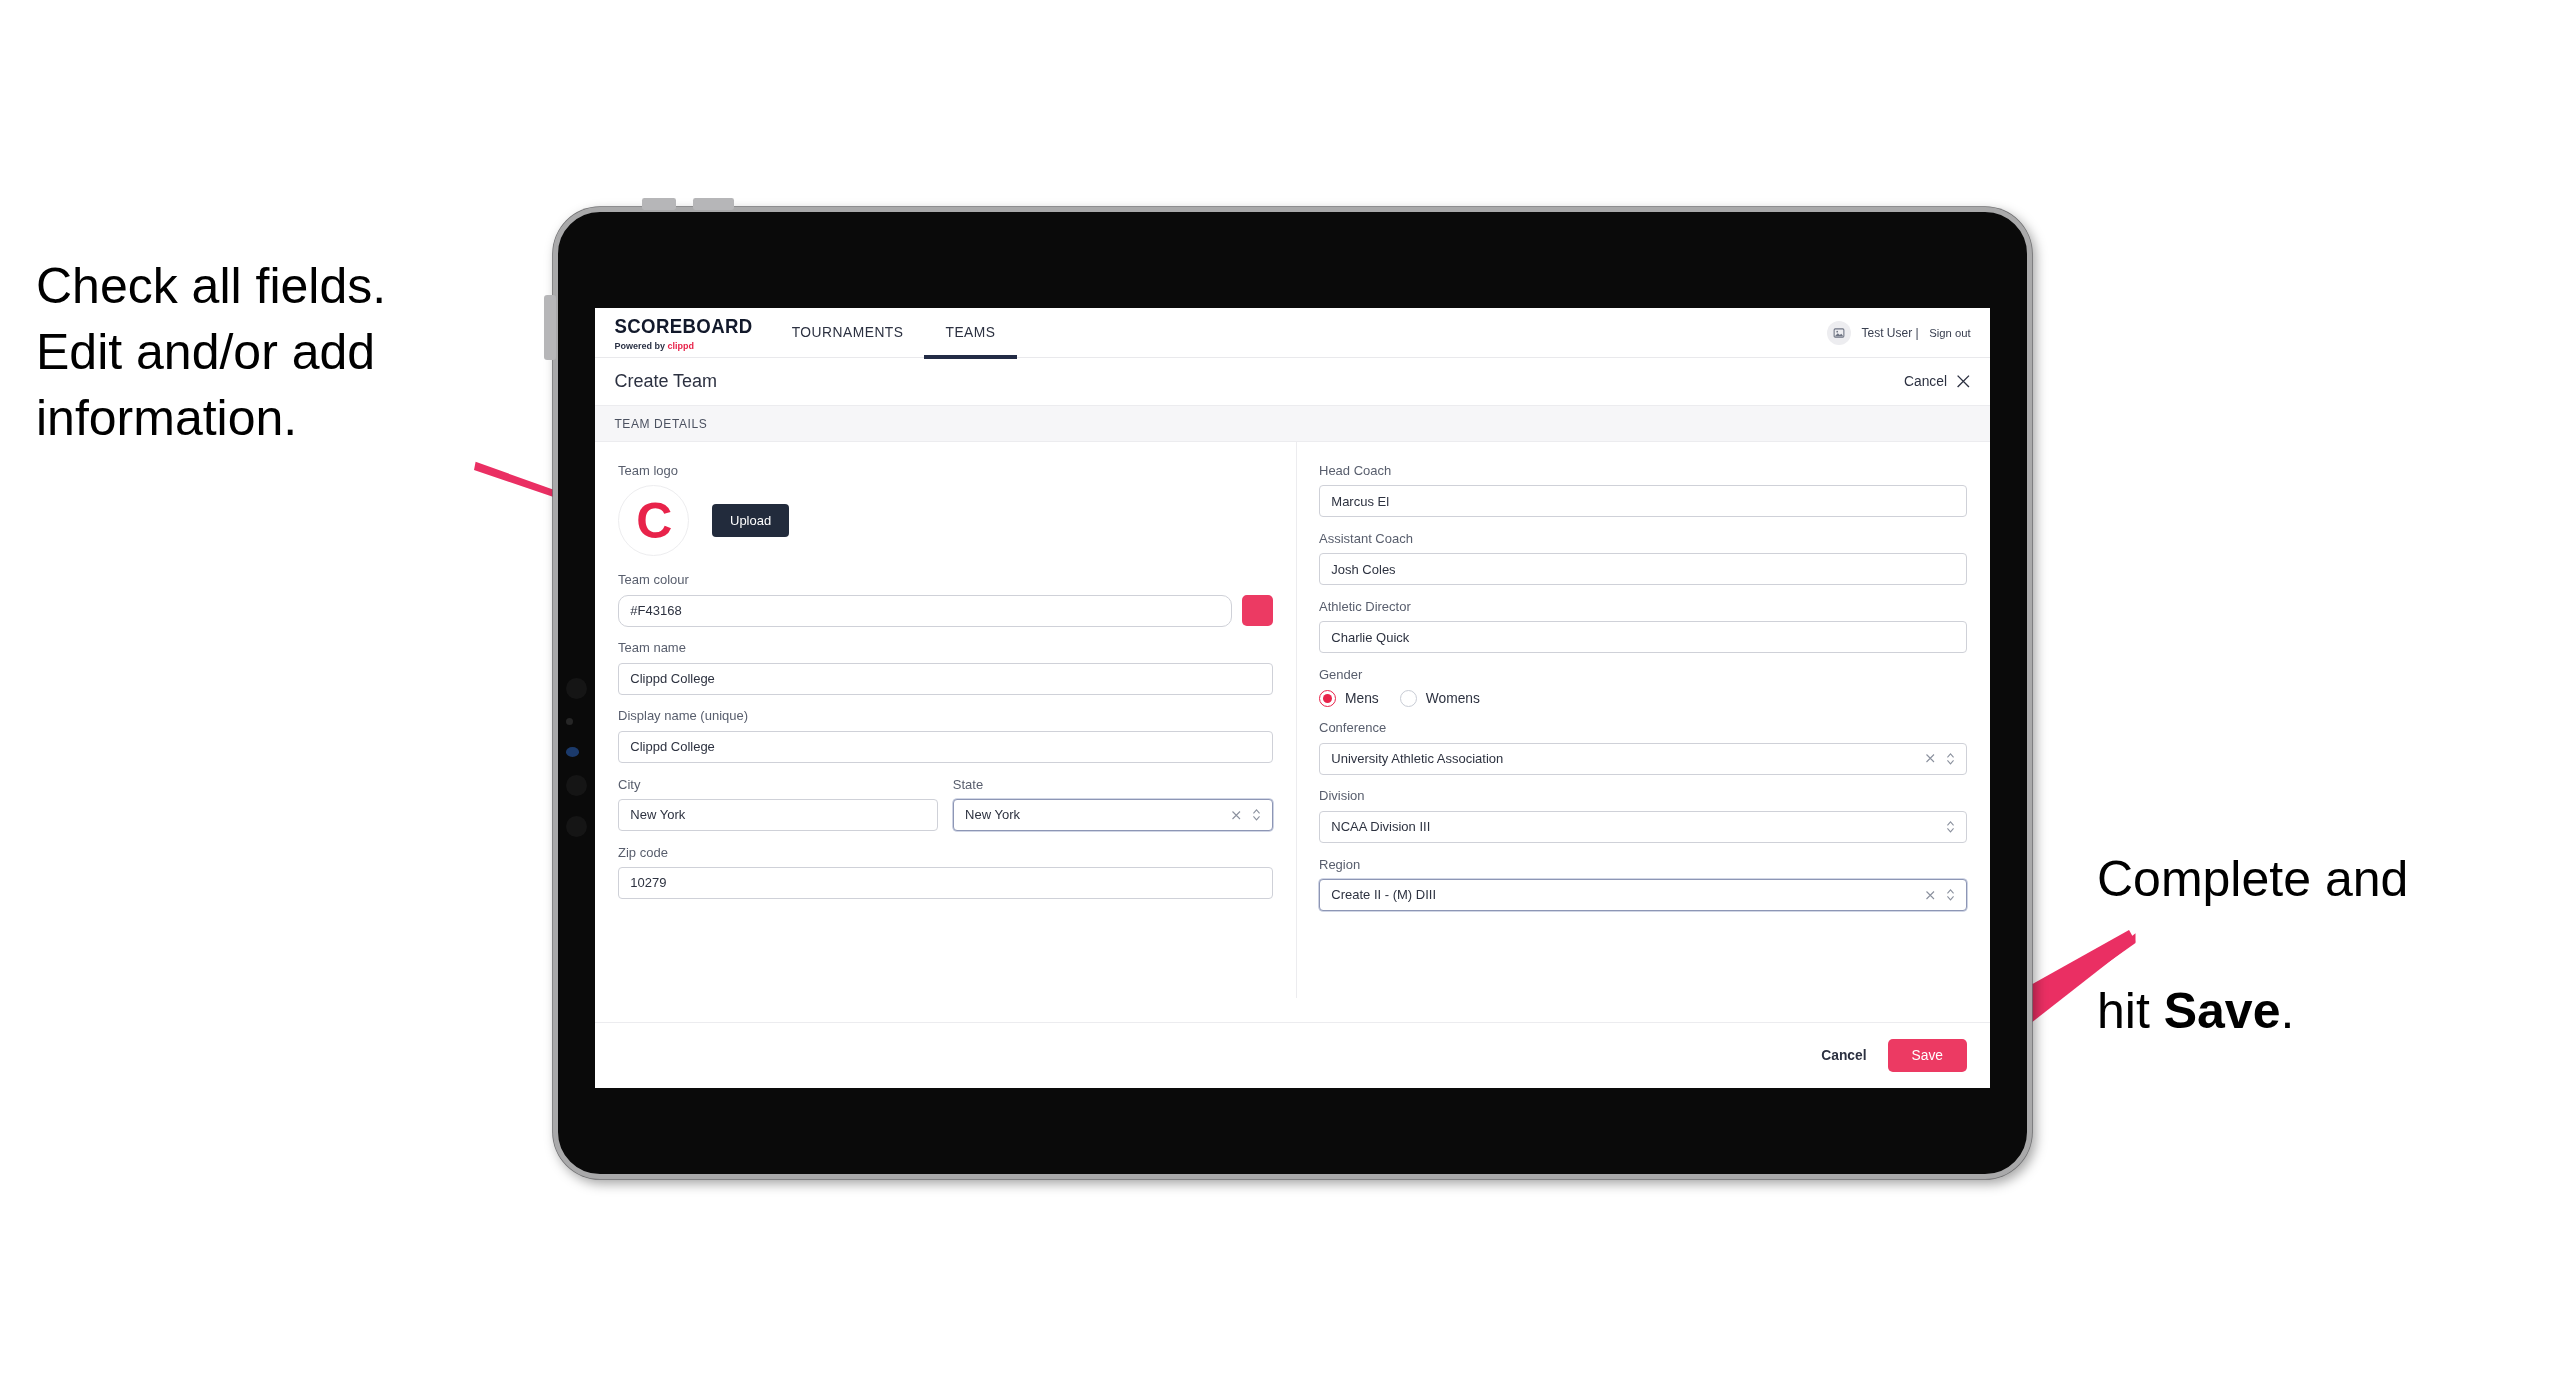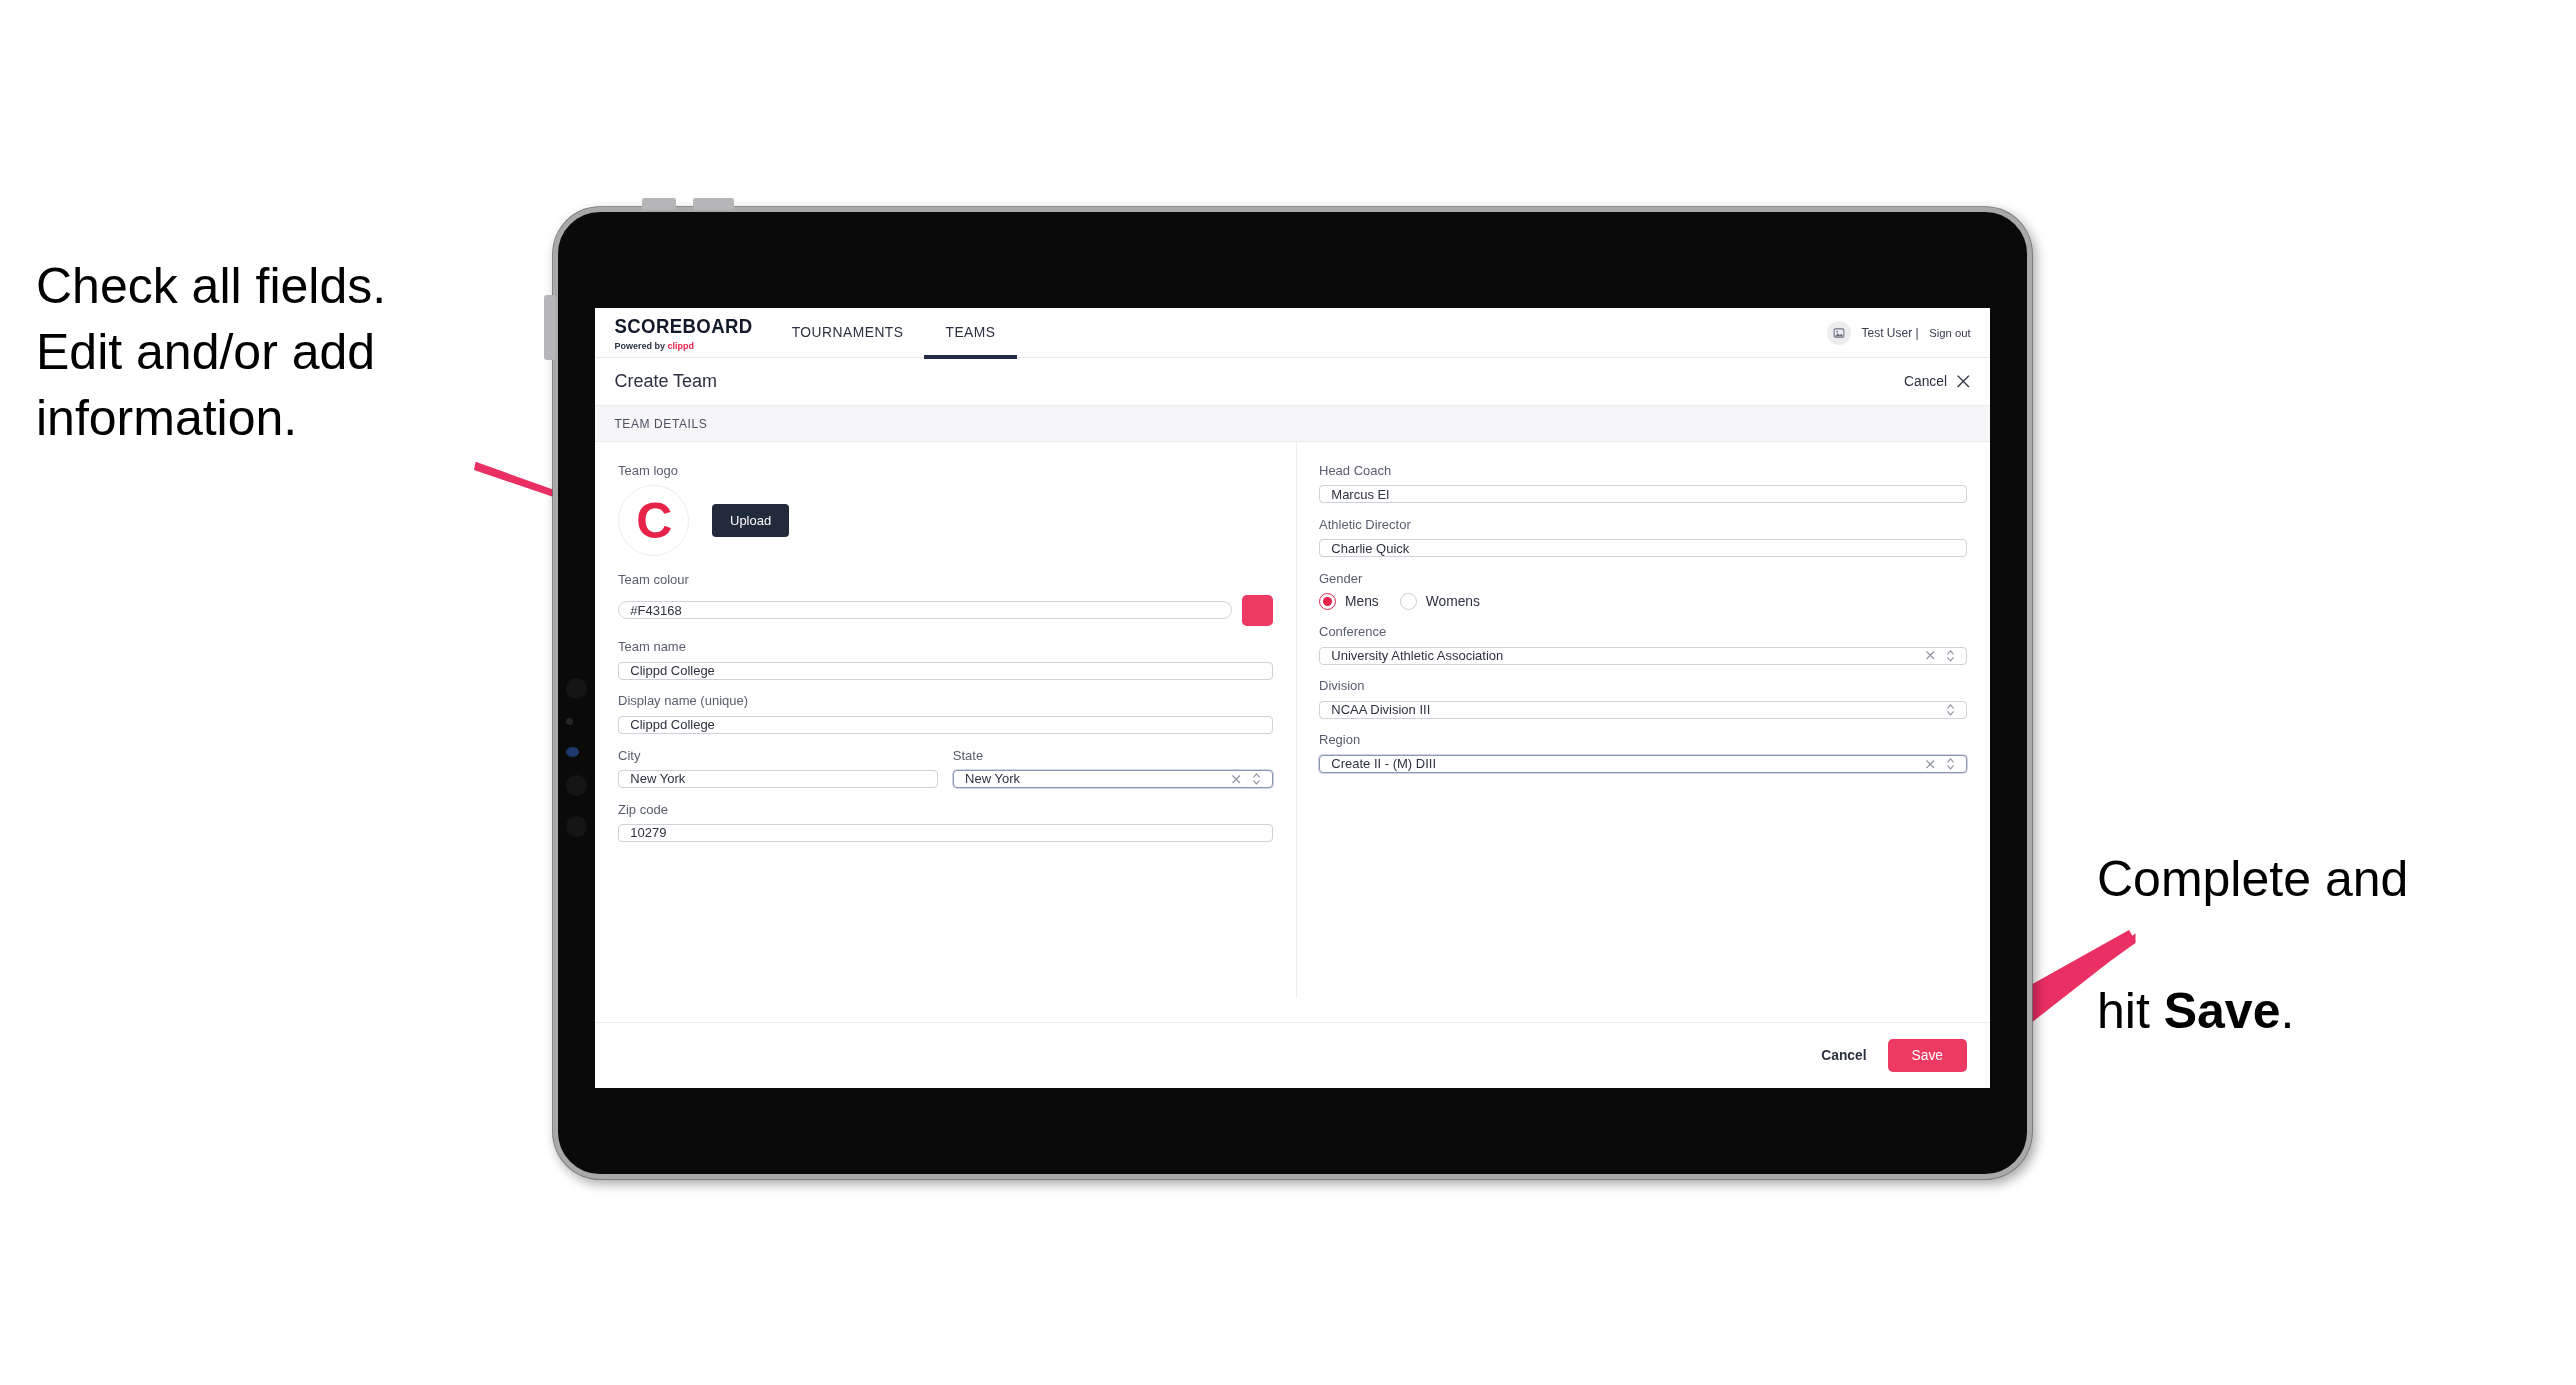--- a/index.html
+++ b/index.html
@@ -133,21 +133,21 @@
   #col-right { flex: 1;      padding: 21px 23px 0 23px; }
   #col-divider {
     position:absolute; left: 701px; top: 0;
     width: 0.8px; height: 556px; background:#ececef;
   }
 
   .field { margin-bottom: 13.8px; }
   .flabel { font-size: 13px; color: #585e6d; margin-bottom: 7.3px; display:block; }
   .finput {
     width: 100%;
-    height: 18px;
+    height: 32px;
     border: 0.8px solid #cfd1d8;
     border-radius: 4px;
     background: #fff;
     display: flex; align-items: center;
     padding: 0 11.3px;
     font-size: 13px;
     color: #2d3240;
   }
   .finput.focused { border-color: #8d96b5; box-shadow: 0 0 0 0.8px #c2c9dd; }
   .finput .val { flex: 1; }
@@ -370,20 +370,26 @@
 
         <div id="col-right">
 
           <div class="field">
             <span class="flabel">Head Coach</span>
             <div class="finput">
               <span class="val">Marcus El</span>
             </div>
           </div>
 
+          <div class="field">
+            <span class="flabel">Assistant Coach</span>
+            <div class="finput">
+              <span class="val">Josh Coles</span>
+            </div>
+          </div>
 
           <div class="field">
             <span class="flabel">Athletic Director</span>
             <div class="finput">
               <span class="val">Charlie Quick</span>
             </div>
           </div>
 
           <div class="field spacer-top">
             <span class="flabel">Gender</span>

